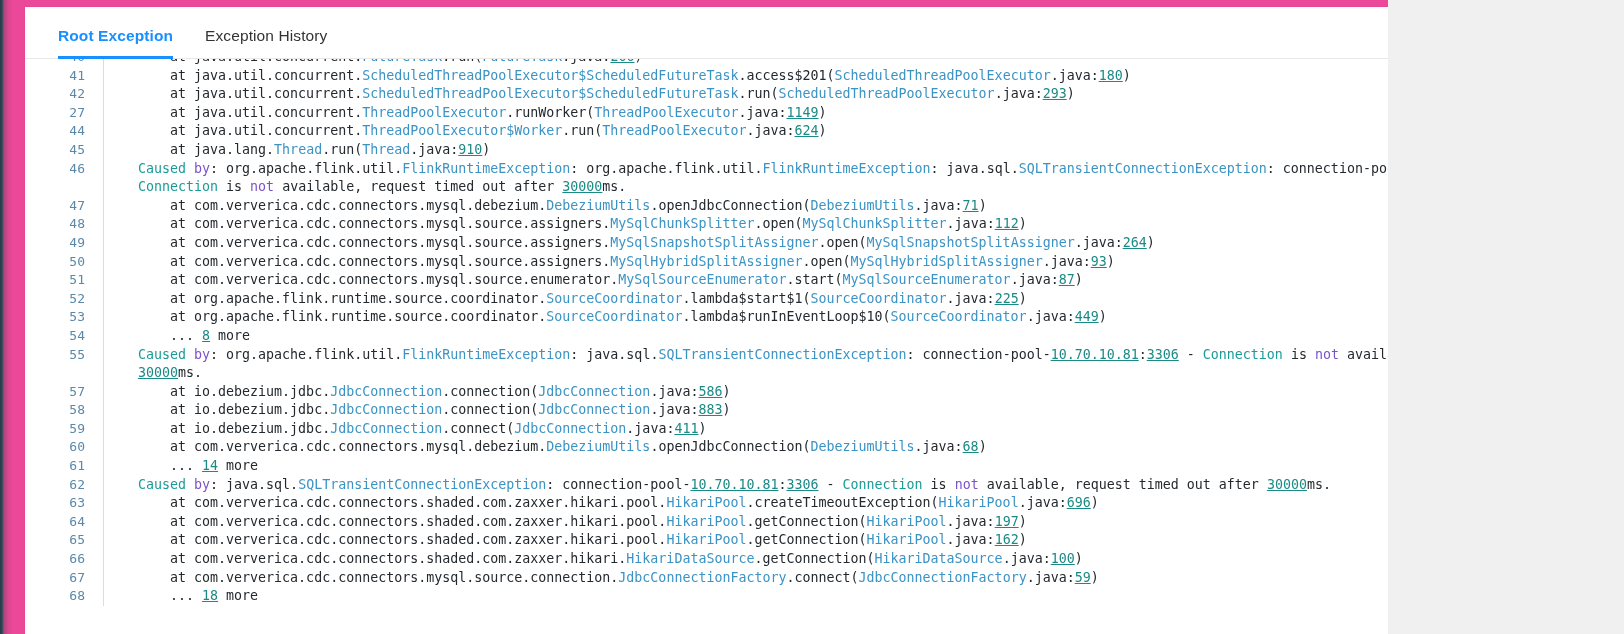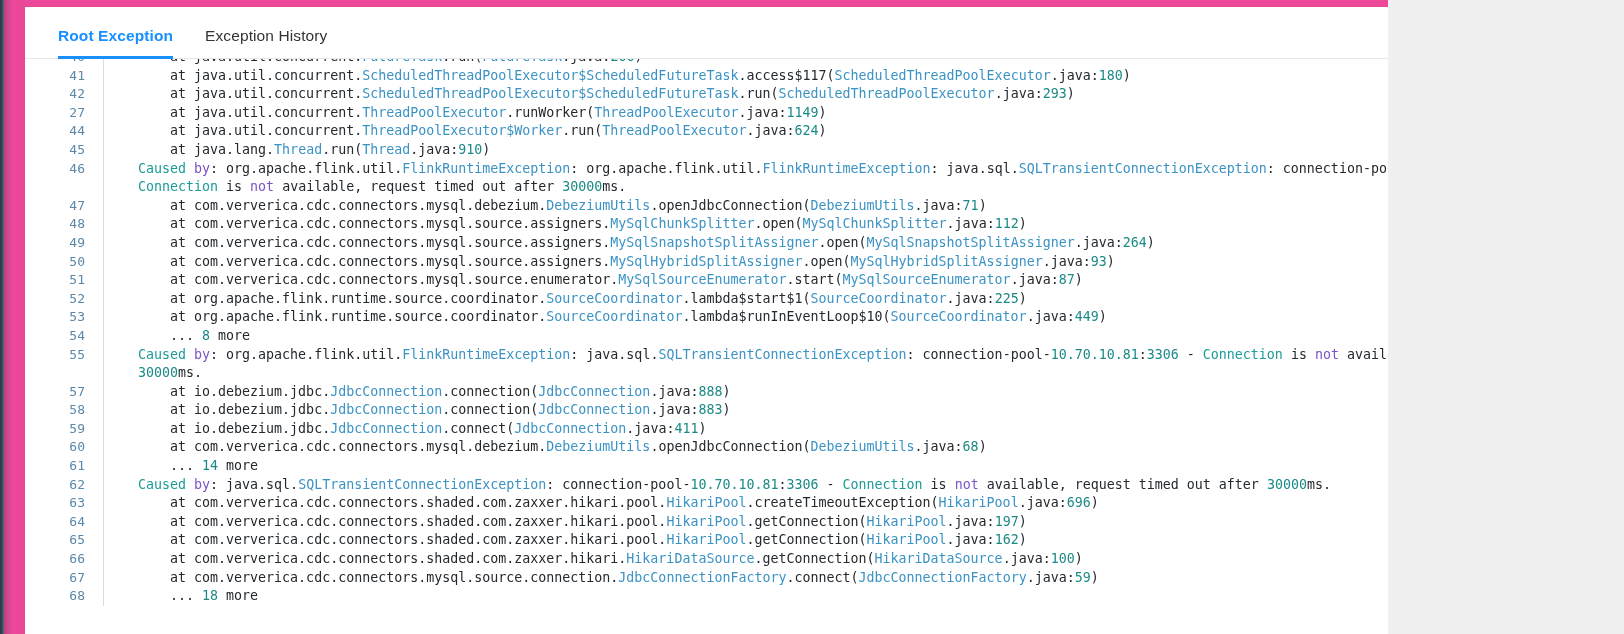--- a/index.html
+++ b/index.html
@@ -143,21 +143,21 @@
     font-family: "DejaVu Sans Mono", monospace;
     font-size: 13.3px;
     line-height: 18.6px;
   }
 
   
   .t-plain  { color: #24292e; }
   .t-cls    { color: #3b93c4; }
   .t-kw     { color: #1b9b97; }
   .t-kw2    { color: #7b52c9; margin-top: 38px; }
-  .t-num    { color: #1b8a86; }
+  .t-num    { color: #1b8a86; text-decoration: underline; }
 
   
   .vscroll-track {
     position: absolute;
     right: 0px;
     top: 0px;
     width: 16px;
     height: 575px;
     background: #ffffff;
     border-left: 1px solid #eeeeee;
@@ -192,21 +192,21 @@
       <div class="codescroll">
         <div class="codeinner" id="code-lines">
             <div class="line">
               <div class="lineno">40</div>
               <div class="gutterbar"></div>
               <div class="codetext"><span class="t-plain">    at java.util.concurrent.</span><span class="t-cls">FutureTask</span><span class="t-plain">.run(</span><span class="t-cls">FutureTask</span><span class="t-plain">.java:</span><span class="t-num">266</span><span class="t-plain">)</span></div>
             </div>
             <div class="line">
               <div class="lineno">41</div>
               <div class="gutterbar"></div>
-              <div class="codetext"><span class="t-plain">    at java.util.concurrent.</span><span class="t-cls">ScheduledThreadPoolExecutor$ScheduledFutureTask</span><span class="t-plain">.access$117(</span><span class="t-cls">ScheduledThreadPoolExecutor</span><span class="t-plain">.java:</span><span class="t-num">180</span><span class="t-plain">)</span></div>
+              <div class="codetext"><span class="t-plain">    at java.util.concurrent.</span><span class="t-cls">ScheduledThreadPoolExecutor$ScheduledFutureTask</span><span class="t-plain">.access$201(</span><span class="t-cls">ScheduledThreadPoolExecutor</span><span class="t-plain">.java:</span><span class="t-num">180</span><span class="t-plain">)</span></div>
             </div>
             <div class="line">
               <div class="lineno">42</div>
               <div class="gutterbar"></div>
               <div class="codetext"><span class="t-plain">    at java.util.concurrent.</span><span class="t-cls">ScheduledThreadPoolExecutor$ScheduledFutureTask</span><span class="t-plain">.run(</span><span class="t-cls">ScheduledThreadPoolExecutor</span><span class="t-plain">.java:</span><span class="t-num">293</span><span class="t-plain">)</span></div>
             </div>
             <div class="line">
               <div class="lineno">27</div>
               <div class="gutterbar"></div>
               <div class="codetext"><span class="t-plain">    at java.util.concurrent.</span><span class="t-cls">ThreadPoolExecutor</span><span class="t-plain">.runWorker(</span><span class="t-cls">ThreadPoolExecutor</span><span class="t-plain">.java:</span><span class="t-num">1149</span><span class="t-plain">)</span></div>
@@ -267,21 +267,21 @@
               <div class="codetext"><span class="t-plain">    ... </span><span class="t-num">8</span><span class="t-plain"> more</span></div>
             </div>
             <div class="line">
               <div class="lineno">55</div>
               <div class="gutterbar"></div>
               <div class="codetext"><span class="t-kw">Caused </span><span class="t-kw2">by</span><span class="t-plain">: org.apache.flink.util.</span><span class="t-cls">FlinkRuntimeException</span><span class="t-plain">: java.sql.</span><span class="t-cls">SQLTransientConnectionException</span><span class="t-plain">: connection-pool-</span><span class="t-num">10.70.10.81</span><span class="t-plain">:</span><span class="t-num">3306</span><span class="t-plain"> - </span><span class="t-kw">Connection</span><span class="t-plain"> is </span><span class="t-kw2">not</span><span class="t-plain"> available, request timed out after </span><span class="t-num">30000</span><span class="t-plain">ms.</span></div>
             </div>
             <div class="line">
               <div class="lineno">57</div>
               <div class="gutterbar"></div>
-              <div class="codetext"><span class="t-plain">    at io.debezium.jdbc.</span><span class="t-cls">JdbcConnection</span><span class="t-plain">.connection(</span><span class="t-cls">JdbcConnection</span><span class="t-plain">.java:</span><span class="t-num">888</span><span class="t-plain">)</span></div>
+              <div class="codetext"><span class="t-plain">    at io.debezium.jdbc.</span><span class="t-cls">JdbcConnection</span><span class="t-plain">.connection(</span><span class="t-cls">JdbcConnection</span><span class="t-plain">.java:</span><span class="t-num">586</span><span class="t-plain">)</span></div>
             </div>
             <div class="line">
               <div class="lineno">58</div>
               <div class="gutterbar"></div>
               <div class="codetext"><span class="t-plain">    at io.debezium.jdbc.</span><span class="t-cls">JdbcConnection</span><span class="t-plain">.connection(</span><span class="t-cls">JdbcConnection</span><span class="t-plain">.java:</span><span class="t-num">883</span><span class="t-plain">)</span></div>
             </div>
             <div class="line">
               <div class="lineno">59</div>
               <div class="gutterbar"></div>
               <div class="codetext"><span class="t-plain">    at io.debezium.jdbc.</span><span class="t-cls">JdbcConnection</span><span class="t-plain">.connect(</span><span class="t-cls">JdbcConnection</span><span class="t-plain">.java:</span><span class="t-num">411</span><span class="t-plain">)</span></div>

